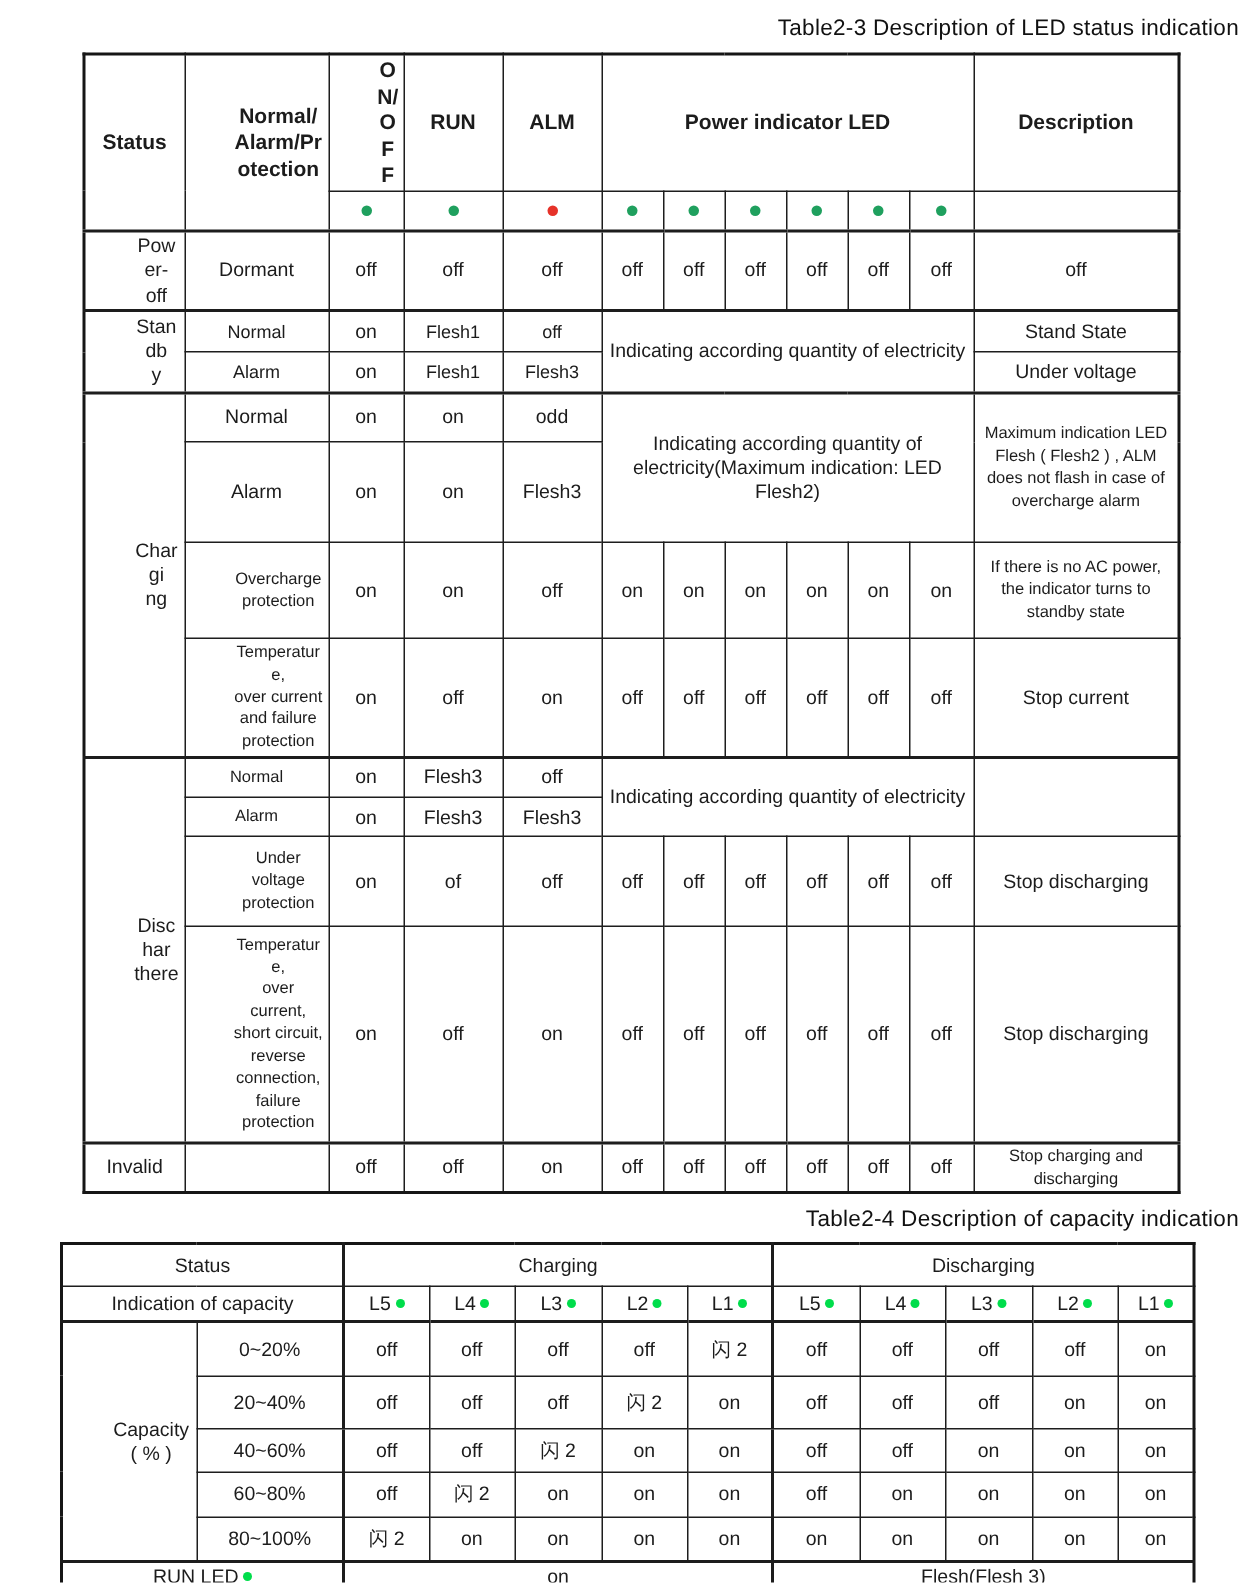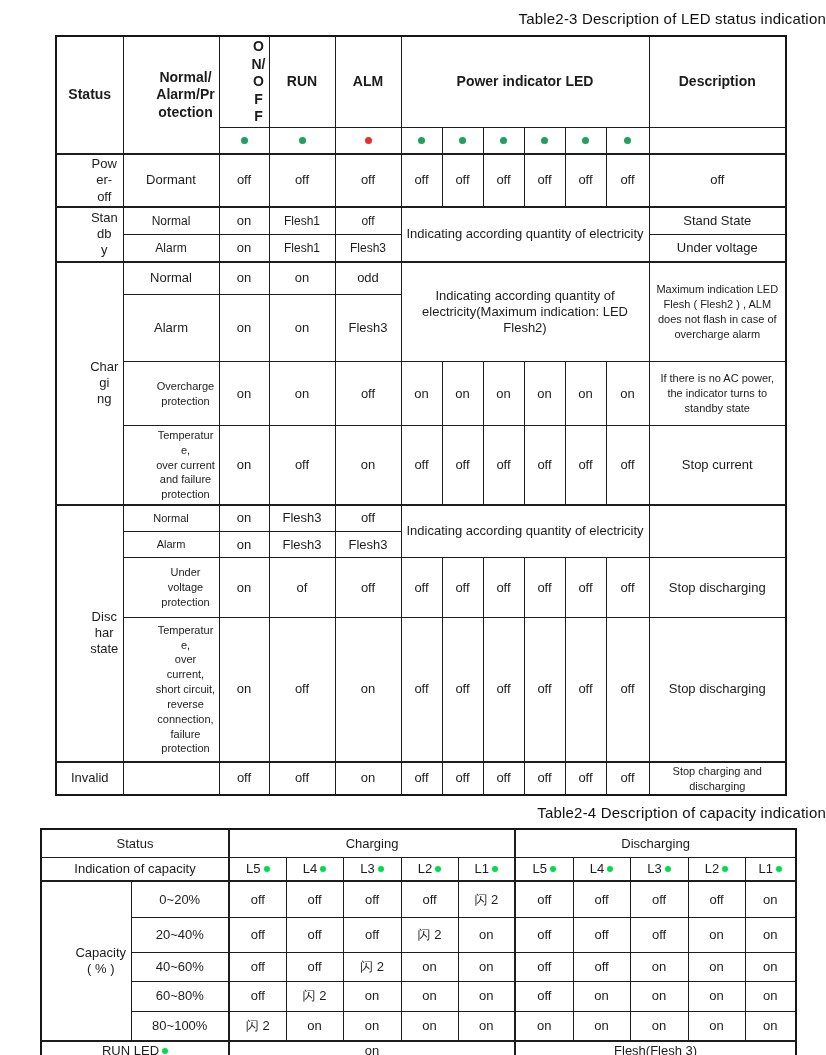--- a/index.html
+++ b/index.html
@@ -163,21 +163,21 @@
     <td>off</td>
     <td>off</td>
     <td>off</td>
     <td>off</td>
     <td>off</td>
     <td>Stop current</td>
   </tr>
 
   <tr style="height:27px" class="sec">
     <td rowspan="4" class="pre">Dischar
-state</td>
+there</td>
     <td class="sm">Normal</td>
     <td>on</td>
     <td>Flesh3</td>
     <td>off</td>
     <td colspan="6" rowspan="2">Indicating according quantity of electricity</td>
     <td rowspan="2"></td>
   </tr>
   <tr style="height:26px">
     <td class="sm">Alarm</td>
     <td>on</td>

